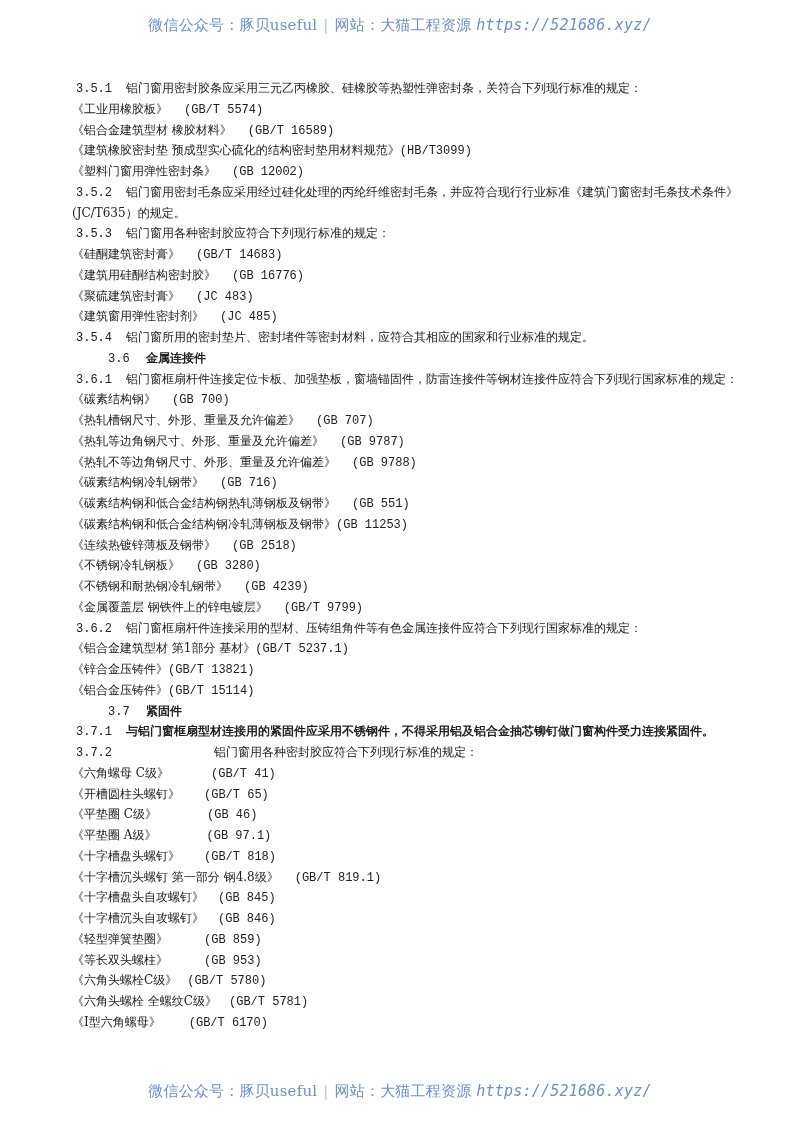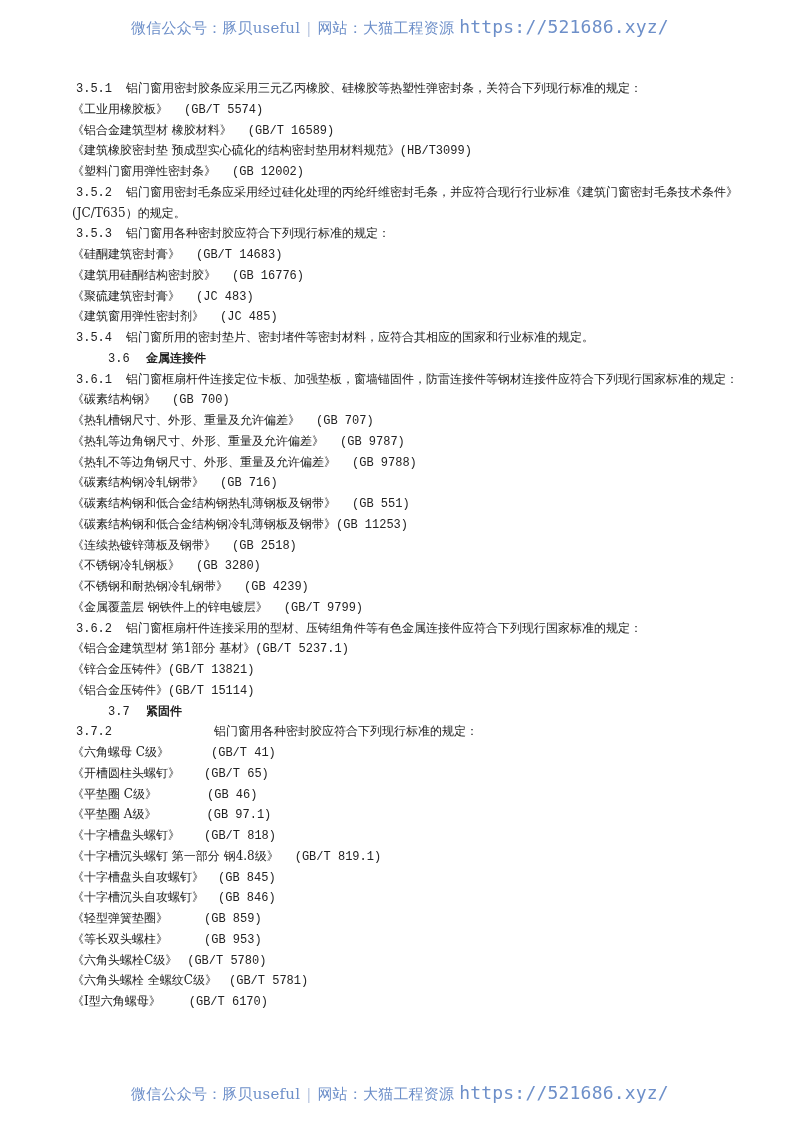--- a/index.html
+++ b/index.html
@@ -7,21 +7,21 @@
     width: 800px; height: 1131px; position: relative; overflow: hidden;
     font-family: "DejaVu Serif", "Liberation Serif", serif;
     color: #222222;
   }
   .watermark {
     position: absolute; left: 0; width: 800px; text-align: center;
     font-size: 15px; color: #6d8fc9; letter-spacing: 0.2px;
     font-family: "DejaVu Serif", "Liberation Serif", serif;
   }
   .watermark .sep { color: #b8c6e0; margin: 0 6px; }
-  .watermark .url { font-family: "DejaVu Sans Mono", "Liberation Mono", monospace; font-size: 18px; }
+  .watermark .url { font-family: "DejaVu Sans Mono", "Liberation Mono", monospace; font-size: 15px; font-style: italic; }
   #wm-top { top: 16px; }
   #wm-bottom { top: 1082px; }
   .content {
     position: absolute; left: 76px; top: 77px; width: 680px;
     font-size: 12px; line-height: 22px;
   }
   .line { white-space: nowrap; height: 20.75px; }
   .num { display: inline-block; width: 50px; font-family: "Liberation Mono", "DejaVu Sans Mono", monospace; }
   .num.wide { width: 138px; }
   .heading { font-weight: bold; }
@@ -72,20 +72,21 @@
   <div class="line ref"><span>《不锈钢和耐热钢冷轧钢带》</span><span class="gap1"></span><span class="code">(GB 4239)</span></div>
   <div class="line ref"><span>《金属覆盖层 钢铁件上的锌电镀层》</span><span class="gap1"></span><span class="code">(GB/T 9799)</span></div>
 
   <div class="line"><span class="num">3.6.2</span><span>铝门窗框扇杆件连接采用的型材、压铸组角件等有色金属连接件应符合下列现行国家标准的规定：</span></div>
   <div class="line ref"><span>《铝合金建筑型材 第1部分 基材》</span><span class="code">(GB/T 5237.1)</span></div>
   <div class="line ref"><span>《锌合金压铸件》</span><span class="code">(GB/T 13821)</span></div>
   <div class="line ref"><span>《铝合金压铸件》</span><span class="code">(GB/T 15114)</span></div>
 
   <div class="line heading"><span class="num">3.7</span><span>紧固件</span></div>
 
+  <div class="line bold"><span class="num" style="font-weight:normal">3.7.1</span><span>与铝门窗框扇型材连接用的紧固件应采用不锈钢件，不得采用铝及铝合金抽芯铆钉做门窗构件受力连接紧固件。</span></div>
 
   <div class="line"><span class="num wide">3.7.2</span><span>铝门窗用各种密封胶应符合下列现行标准的规定：</span></div>
   <div class="line ref"><span>《六角螺母 C级》</span><span style="display:inline-block;width:42px"></span><span class="code">(GB/T 41)</span></div>
   <div class="line ref"><span>《开槽圆柱头螺钉》</span><span style="display:inline-block;width:24px"></span><span class="code">(GB/T 65)</span></div>
   <div class="line ref"><span>《平垫圈 C级》</span><span style="display:inline-block;width:50px"></span><span class="code">(GB 46)</span></div>
   <div class="line ref"><span>《平垫圈 A级》</span><span style="display:inline-block;width:50px"></span><span class="code">(GB 97.1)</span></div>
   <div class="line ref"><span>《十字槽盘头螺钉》</span><span style="display:inline-block;width:24px"></span><span class="code">(GB/T 818)</span></div>
   <div class="line ref"><span>《十字槽沉头螺钉 第一部分 钢4.8级》</span><span style="display:inline-block;width:16px"></span><span class="code">(GB/T 819.1)</span></div>
   <div class="line ref"><span>《十字槽盘头自攻螺钉》</span><span style="display:inline-block;width:14px"></span><span class="code">(GB 845)</span></div>
   <div class="line ref"><span>《十字槽沉头自攻螺钉》</span><span style="display:inline-block;width:14px"></span><span class="code">(GB 846)</span></div>

